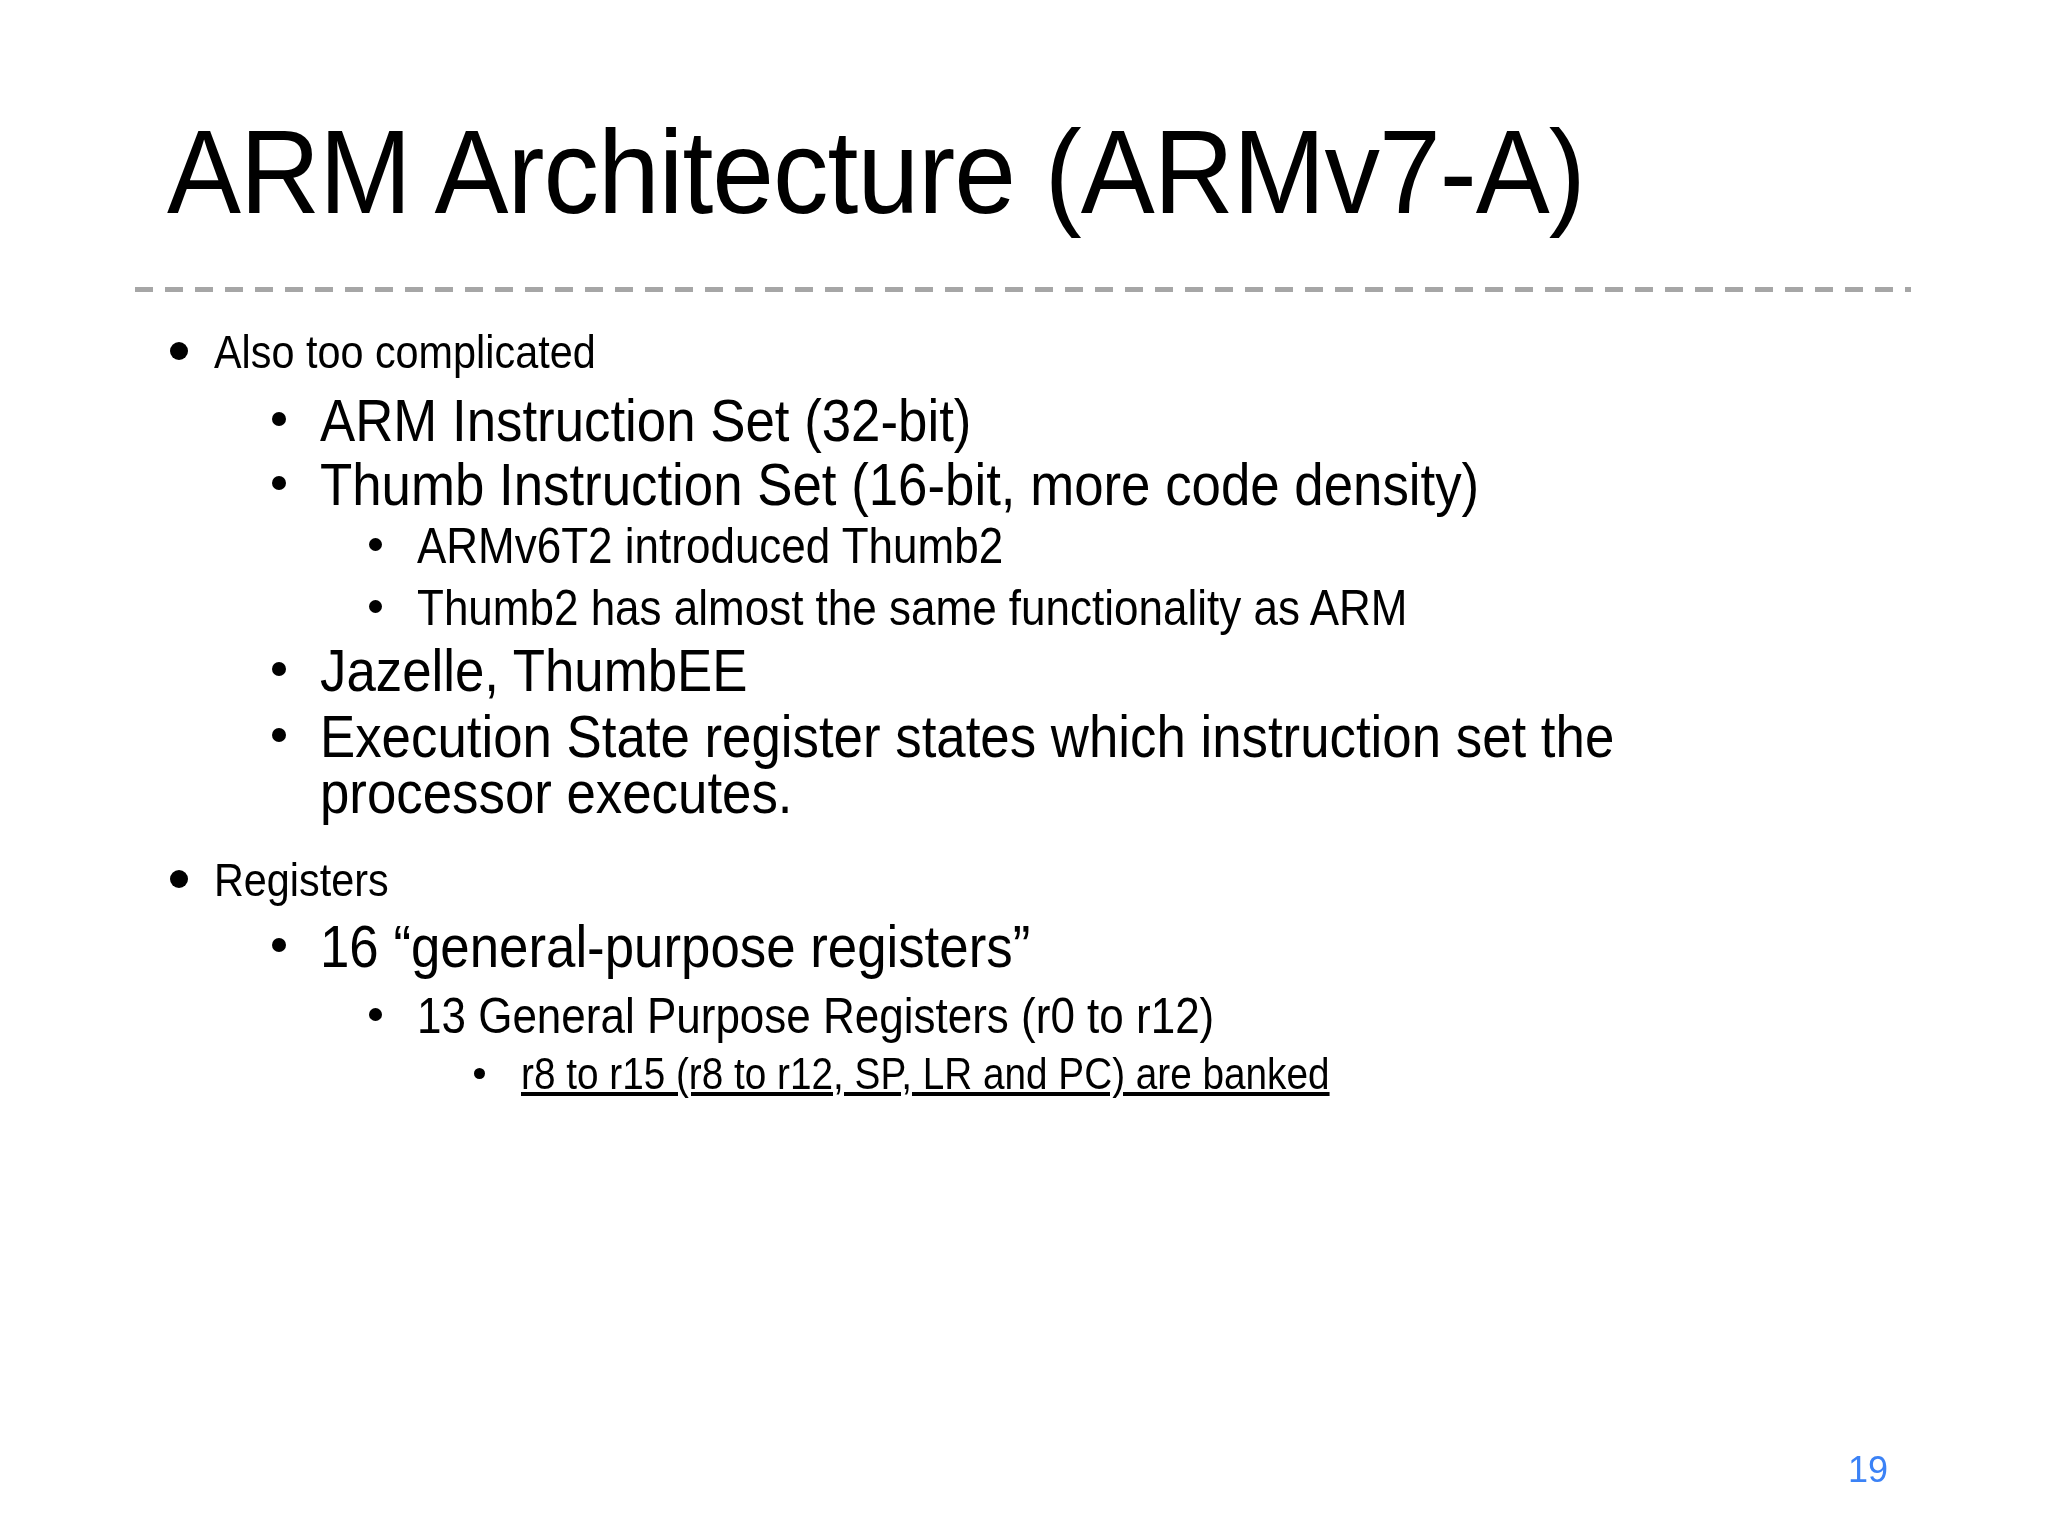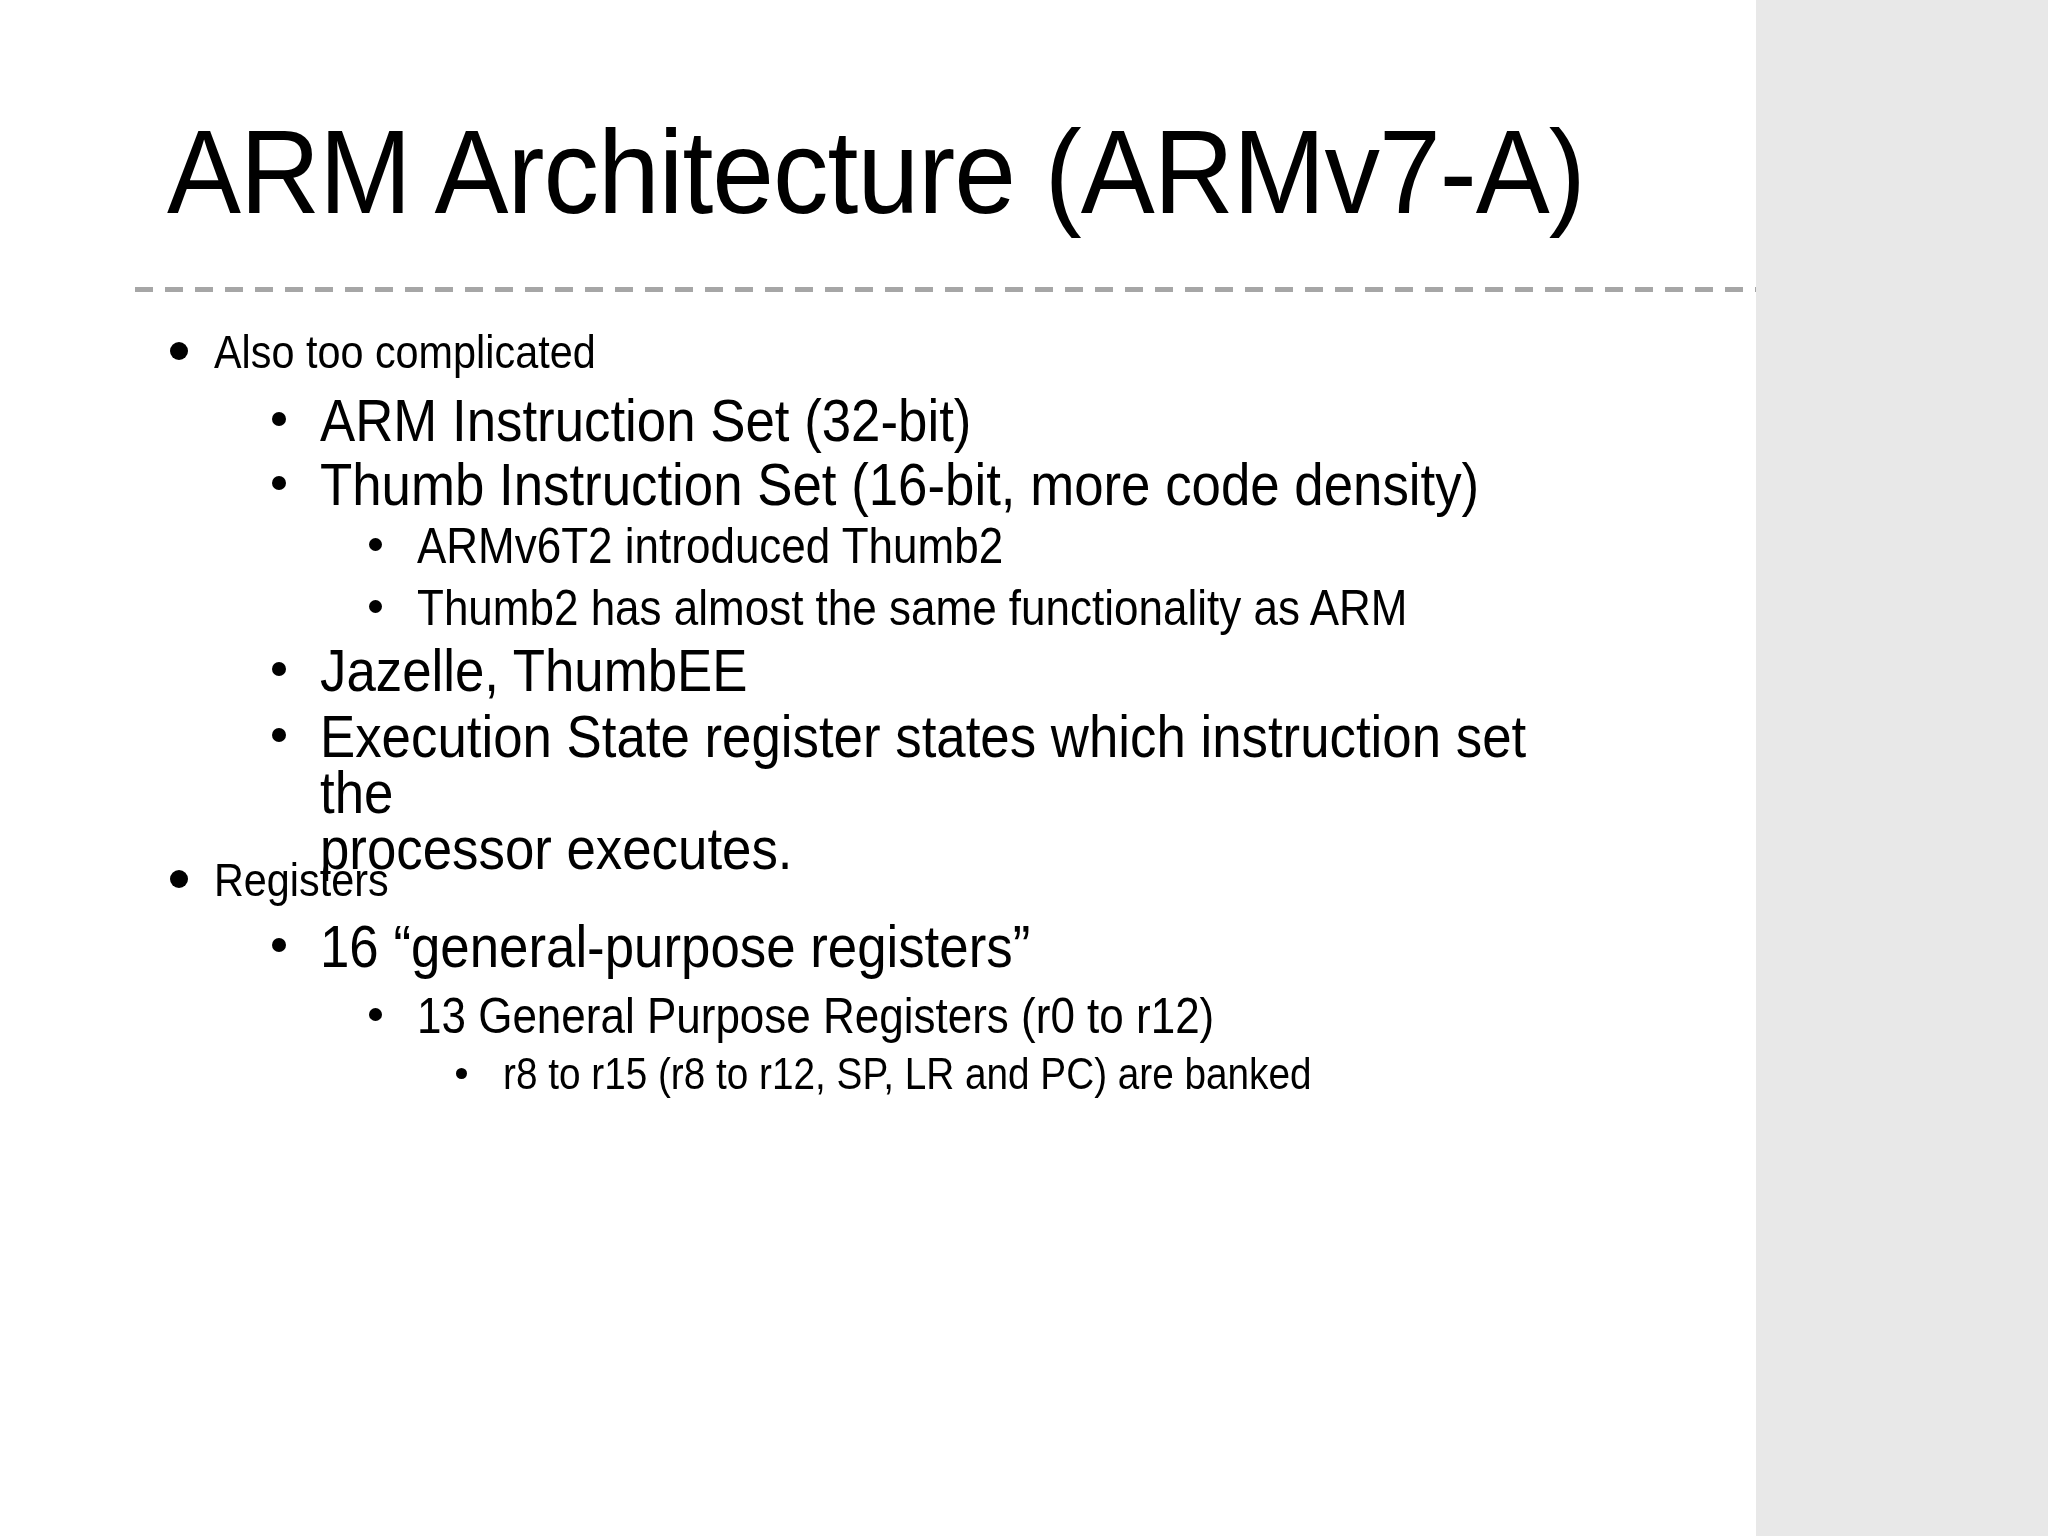--- a/index.html
+++ b/index.html
@@ -1,18 +1,18 @@
 <!DOCTYPE html>
 <html><head>
 <meta charset="utf-8">
 <style>
   html,body{margin:0;padding:0;background:#e8e8e8;}
   #slide{
     position:relative;
-    width:1756px;height:1536px;
+    width:2048px;height:1536px;
     background:#ffffff;
     overflow:hidden;
     font-family:"Liberation Sans", sans-serif;
     color:#000000;
   }
   .title{
     position:absolute;
     left:167px;top:113px;
     font-size:118px;
     font-weight:300;
@@ -52,21 +52,21 @@
   .l1 .bullet{width:18px;height:18px;margin-top:26px;margin-right:26px;}
   
   .l2{left:272px;font-size:60px;}
   .l2 .txt{line-height:56px;}
   .l2 .bullet{width:14px;height:14px;margin-top:19px;margin-right:34px;}
   
   .l3{left:369px;font-size:50px;}
   .l3 .txt{line-height:50px;}
   .l3 .bullet{width:13px;height:13px;margin-top:17px;margin-right:35px;}
   
-  .l4{left:456px;font-size:44px;}
+  .l4{left:474px;font-size:44px;text-decoration:underline;}
   .l4 .txt{line-height:44px;}
   .l4 .bullet{width:11px;height:11px;margin-top:16px;margin-right:36px;}
 
   .page-number{
     position:absolute;
     left:1848px;top:1452px;
     font-size:36px;
     line-height:36px;
     color:#3b82f6;
   }

